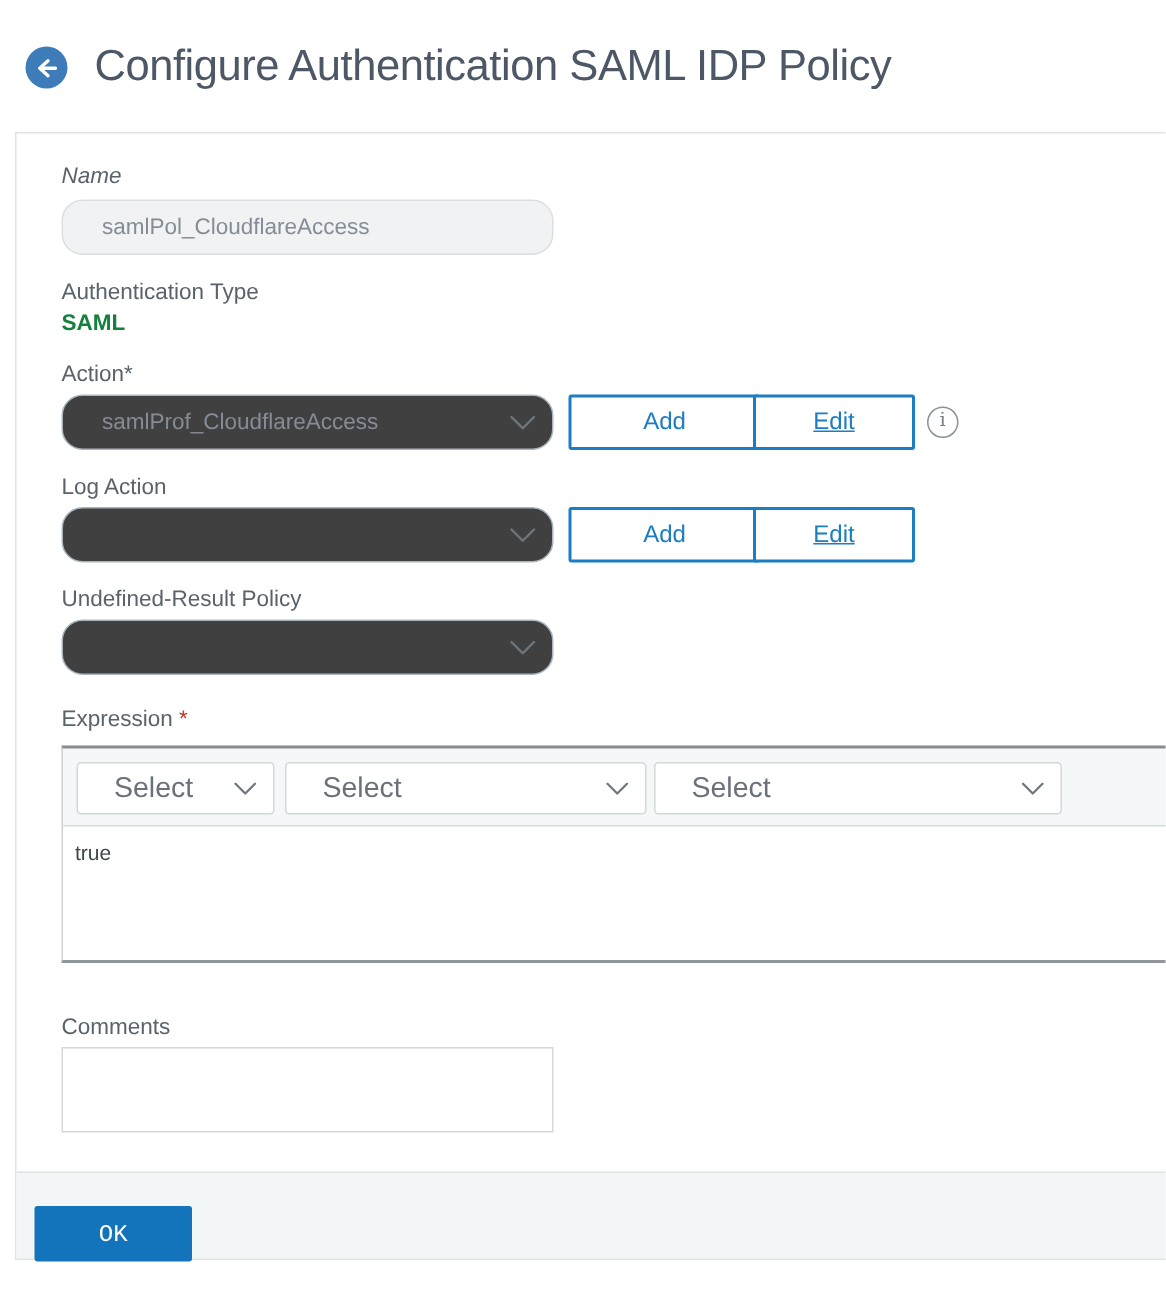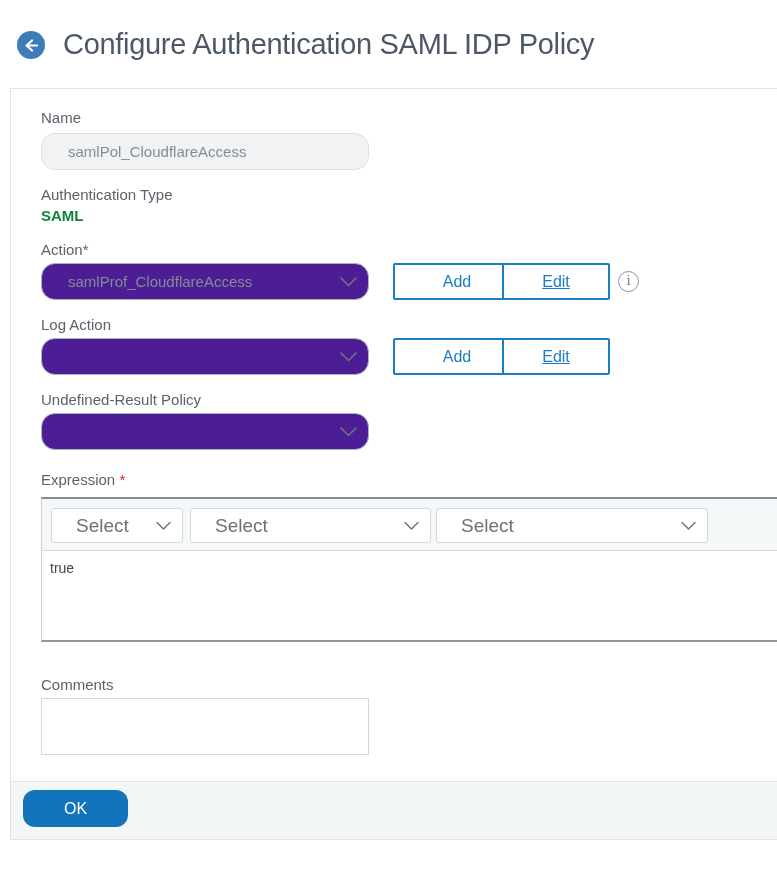--- a/index.html
+++ b/index.html
@@ -28,29 +28,29 @@
   }
   .bold-val { position:absolute; left:30px; font-size:15px; font-weight:bold; color:#15803d; }
   .req { color:#cf2d27; }
   
   .field {
     position:absolute; left:30px; width:328px; height:37px; box-sizing:border-box;
     border-radius:14px; font-size:15px; line-height:35px; padding-left:26px;
     white-space:nowrap; overflow:hidden;
   }
   .disabled-input { background:#f0f2f3; border:1px solid #dcdfe2; color:#858c96; }
-  .select { background:#4c1d95; border:1px solid #a9b6bf; color:#858c96; cursor:pointer; }
+  .select { background:#404040; border:1px solid #a9b6bf; color:#858c96; cursor:pointer; }
   .chev { position:absolute; right:11px; top:50%; transform:translateY(-50%); line-height:0; }
   
   .btn-blue {
     position:absolute; height:37px; box-sizing:border-box; background:#ffffff;
     border:2px solid #1b7dc2; border-radius:2px; color:#1b7dc2; font-size:16px;
     font-family:inherit; cursor:pointer; padding:0;
   }
-  .add-pos { left:382px; width:128px; }
+  .add-pos { left:368px; width:128px; }
   .edit-pos { left:491px; width:108px;text-decoration:underline; }
   .info {
     position:absolute; left:607px; width:21px; height:21px; box-sizing:border-box;
     border:1.5px solid #8b9196; border-radius:50%; color:#797f85;
     font-family:"DejaVu Serif",serif; font-size:13px; line-height:18px; text-align:center;
   }
   
   .expr { position:absolute; left:30px; top:408px; width:740px; }
   .expr-toolbar {
     position:relative; height:53px; background:#f4f8f8; box-sizing:border-box;
@@ -73,23 +73,23 @@
   .comments-box {
     position:absolute; left:30px; top:609px; width:328px; height:57px;
     box-sizing:border-box; background:#ffffff; border:1px solid #d4d8db; cursor:text;
   }
   
   .footer {
     position:absolute; left:0; top:692px; width:767px; height:59px; box-sizing:border-box;
     background:#f2f6f7; border-top:1px solid #e0e4e6; border-bottom:1px solid #e0e4e6;
   }
   .ok-btn {
-    position:absolute; left:12px; top:8px; width:105px; height:37px;
-    background:#1374bc; color:#ffffff; border:none; border-radius:12px;
-    font-size:16px; font-family:Liberation Sans, sans-serif; cursor:pointer;
+    position:absolute; left:12px; top:22px; width:105px; height:37px;
+    background:#1374bc; color:#ffffff; border:none; border-radius:2px;
+    font-size:16px; font-family:Liberation Mono, monospace; cursor:pointer;
   }
   .close-btn {
     position:absolute; left:131px; top:10px; width:122px; height:37px;
     background:#ffffff; color:#3e4b5a; border:1px solid #9aa1a7; border-radius:2px;
     font-size:16px; font-family:inherit; cursor:pointer;
   }
 </style>
 </head>
 <body>
 
@@ -97,21 +97,21 @@
   <span style="line-height:0;">
     <svg width="15" height="13" viewBox="0 0 15 13">
         <path d="M8 1.5 L2.5 6.5 L8 11.5 M2.5 6.5 H13" fill="none" stroke="#ffffff" stroke-width="2.2" stroke-linecap="round" stroke-linejoin="round"></path>
       </svg>
   </span>
 </button>
 <div class="page-title">Configure Authentication SAML IDP Policy</div>
 
 <div class="panel">
 
-  <div class="lbl" style="top:20px;">Name</div>
+  <div class="lbl" style="top:20px;font-style:italic;">Name</div>
   <div class="field disabled-input" style="top:44px;">
     <span>samlPol_CloudflareAccess</span>
   </div>
 
   <div class="lbl" style="top:97px;">Authentication Type</div>
   <div class="bold-val" style="top:118px;">SAML</div>
 
   <div class="lbl" style="top:152px;">Action*</div>
   <div class="field select" style="top:174px;">
     <span>samlProf_CloudflareAccess</span>

